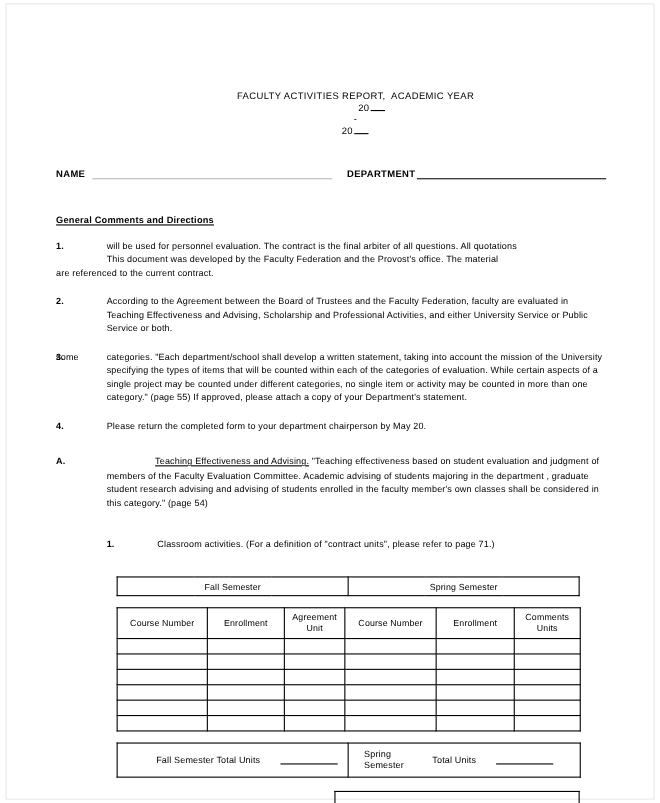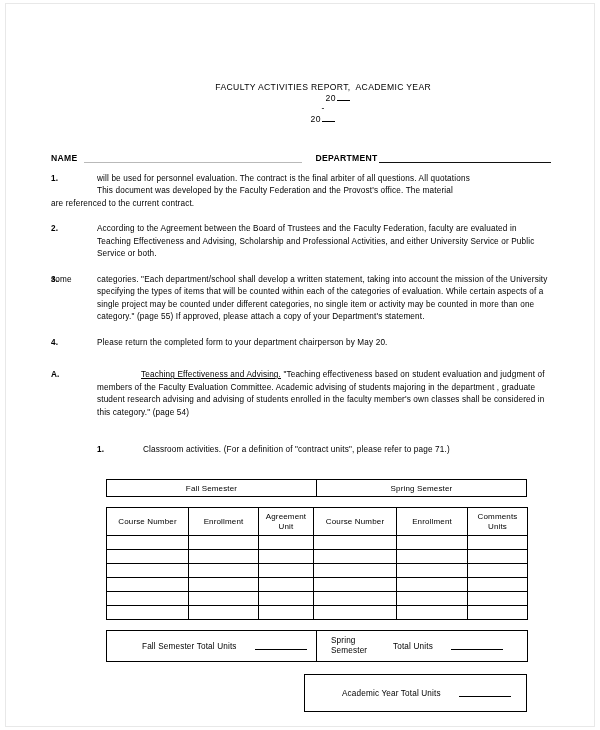--- a/index.html
+++ b/index.html
@@ -51,21 +51,21 @@
     vertical-align: baseline;
     margin: 0 1px;
   }
 
   .name-row {
     display: flex;
     align-items: flex-end;
     font-size: 8.6px;
     font-weight: bold;
     letter-spacing: 0.3px;
-    margin-bottom: 10px;
+    margin-bottom: 32px;
     height: 13px;
   }
   .name-label { flex: 0 0 auto; }
   .rule-light {
     flex: 0 0 218px;
     border-bottom: 1px solid #b9b9b9;
     height: 11px;
     margin: 0 14px 0 6px;
   }
   .dept-label { flex: 0 0 auto; }
@@ -236,20 +236,21 @@
       <span>20</span><span class="year-blank"></span>
     </div>
 
     <div class="name-row">
       <span class="name-label">NAME</span>
       <span class="rule-light"></span>
       <span class="dept-label">DEPARTMENT</span>
       <span class="rule-dark"></span>
     </div>
 
+    <div class="section-head">General Comments and Directions</div>
 
     <div class="item item-1">
       <span class="num">1.</span>
       <div class="body">
         <div>will be used for personnel evaluation. The contract is the final arbiter of all questions. All quotations</div>
         <div>This document was developed by the Faculty Federation and the Provost's office.  The   material</div>
         <div class="line3">are referenced to the current contract.</div>
       </div>
     </div>
 

